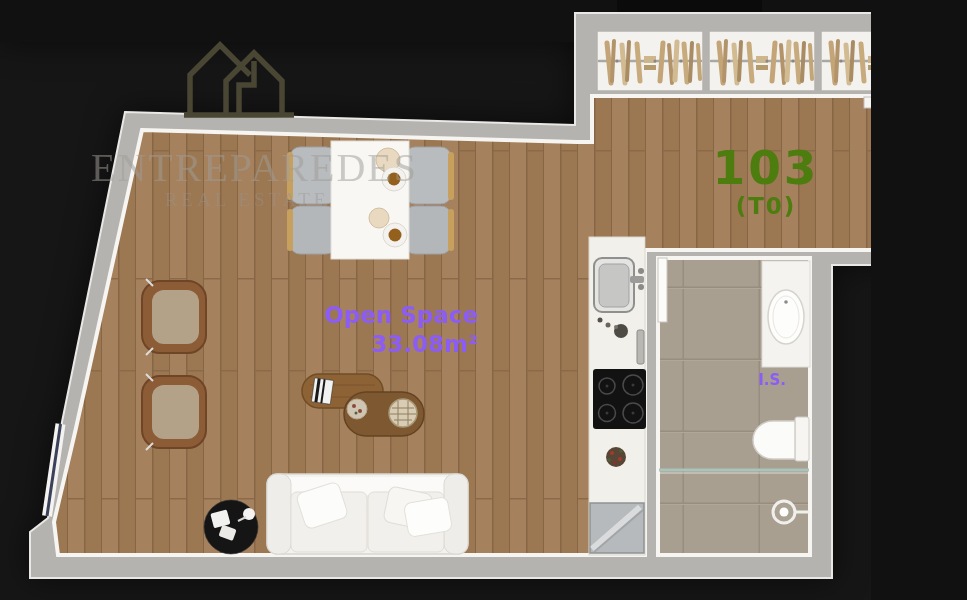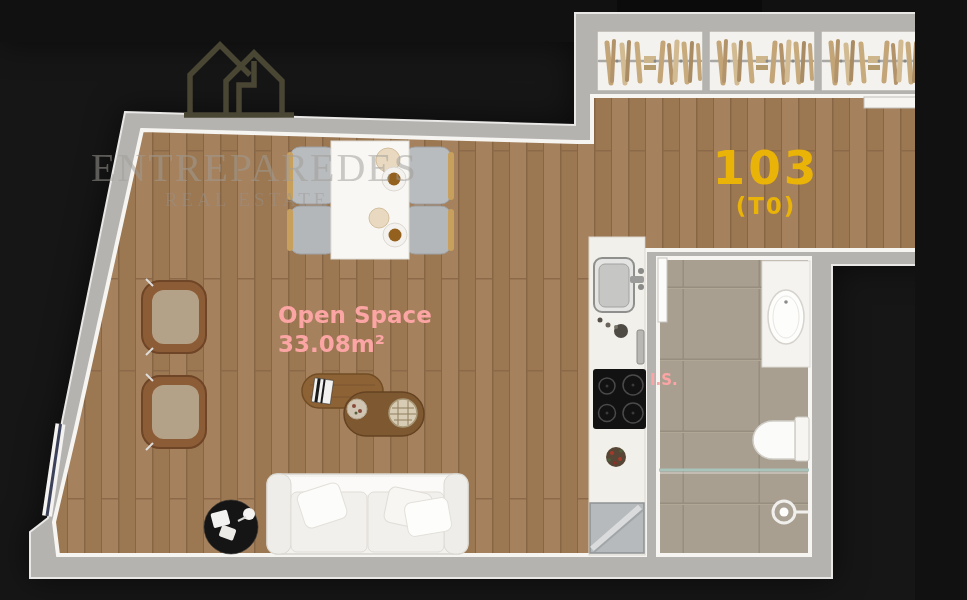--- a/index.html
+++ b/index.html
@@ -1,29 +1,29 @@
 <!DOCTYPE html>
 <html><head>
 <meta charset="utf-8">
 <style>
   html,body{margin:0;padding:0;background:#111;}
   .stage{position:relative;width:871px;height:600px;background:#161616;overflow:hidden;
-         font-family:"DejaVu Sans","Liberation Sans",sans-serif;padding-left:44px;}
+         font-family:"DejaVu Sans","Liberation Sans",sans-serif;}
   .plan-svg{position:absolute;left:0;top:0;filter:drop-shadow(0 0 16px rgba(0,0,0,.55));}
   .overlay{position:absolute;left:0;top:0;width:967px;height:600px;pointer-events:none;}
   .wm{position:absolute;left:91px;top:148px;width:312px;text-align:center;}
   .wm-brand{font-family:"Liberation Serif","DejaVu Serif",serif;font-size:40px;font-weight:400;
             letter-spacing:2px;color:rgba(160,157,152,0.52);line-height:40px;white-space:nowrap;}
   .wm-tag{font-family:"Liberation Serif","DejaVu Serif",serif;font-size:19px;letter-spacing:4px;
           color:rgba(150,147,142,0.42);margin-top:1px;}
   .wm-logo{position:absolute;left:182px;top:35px;}
-  .lbl-unit-wrap{position:absolute;left:666px;top:143px;width:200px;text-align:center;color:#eab308;}
+  .lbl-unit-wrap{position:absolute;left:666px;top:143px;width:200px;text-align:center;color:#4d7c0f;}
   .lbl-unit{font-size:47px;font-weight:700;letter-spacing:3px;line-height:50px;}
   .lbl-unit-type{font-size:23px;font-weight:700;letter-spacing:2px;line-height:26px;}
-  .lbl-room{position:absolute;text-align:left;color:#fca5a5;font-weight:700;}
+  .lbl-room{position:absolute;text-align:right;color:#8b5cf6;font-weight:700;}
   .lbl-open{left:278px;top:301px;width:200px;font-size:23px;line-height:29px;}
   .lbl-bath{left:650px;top:367px;width:136px;font-size:15px;line-height:26px;}
 </style>
 </head>
 <body>
 
 <div class="stage">
 
 <svg class="plan-svg" width="967" height="600" viewBox="0 0 967 600">
   <defs>

